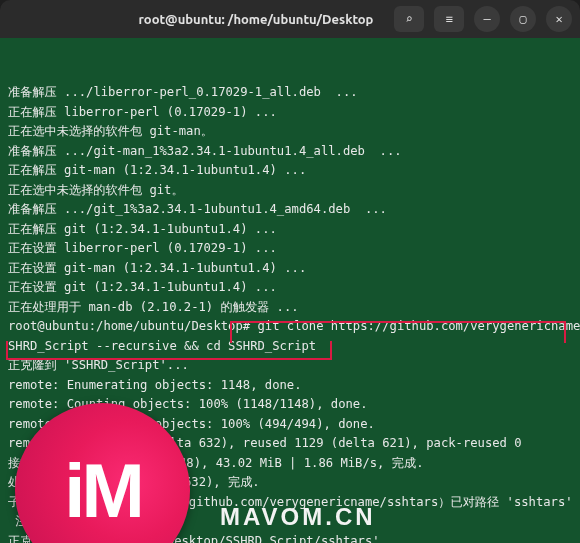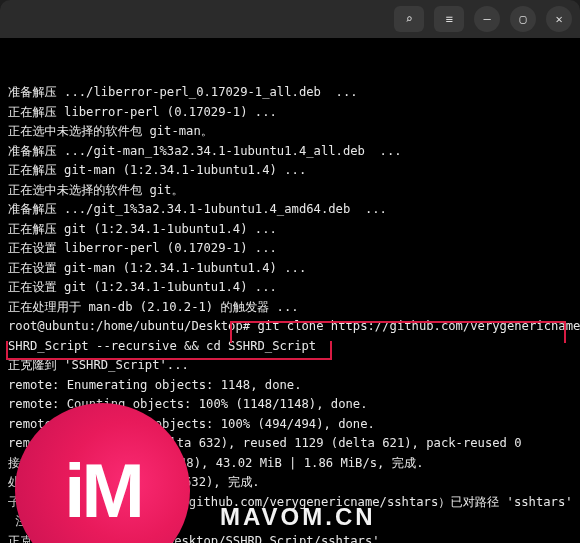--- a/index.html
+++ b/index.html
@@ -42,21 +42,21 @@
     background: #3a3a3a;
     color: #ddd;
     display: flex;
     align-items: center;
     justify-content: center;
     font-size: 12px;
     cursor: pointer;
   }
   .tb-btn.square { border-radius: 6px; width: 30px; }
   .terminal {
-    background: #000000;
+    background: #14532d;
     color: #e8e8e8;
     font-size: 12.2px;
     line-height: 19.5px;
     padding: 6px 0 8px 8px;
     height: calc(100% - 38px);
     white-space: pre;
     position: relative;
     overflow: hidden;
   }
   .line { white-space: pre; }
@@ -94,20 +94,21 @@
     letter-spacing: 3px;
     pointer-events: none;
   }
   .wm-main { font-size: 24px; font-weight: 700; }
 </style>
 </head>
 <body>
 
 <div class="titlebar">
   <div class="tb-left"></div>
+  <div class="tb-title">root@ubuntu: /home/ubuntu/Desktop</div>
   <div class="tb-right">
     <div class="tb-btn square">
       <span>⌕</span>
     </div>
     <div class="tb-btn square">
       <span>≡</span>
     </div>
     <div class="tb-btn">
       <span>—</span>
     </div>

